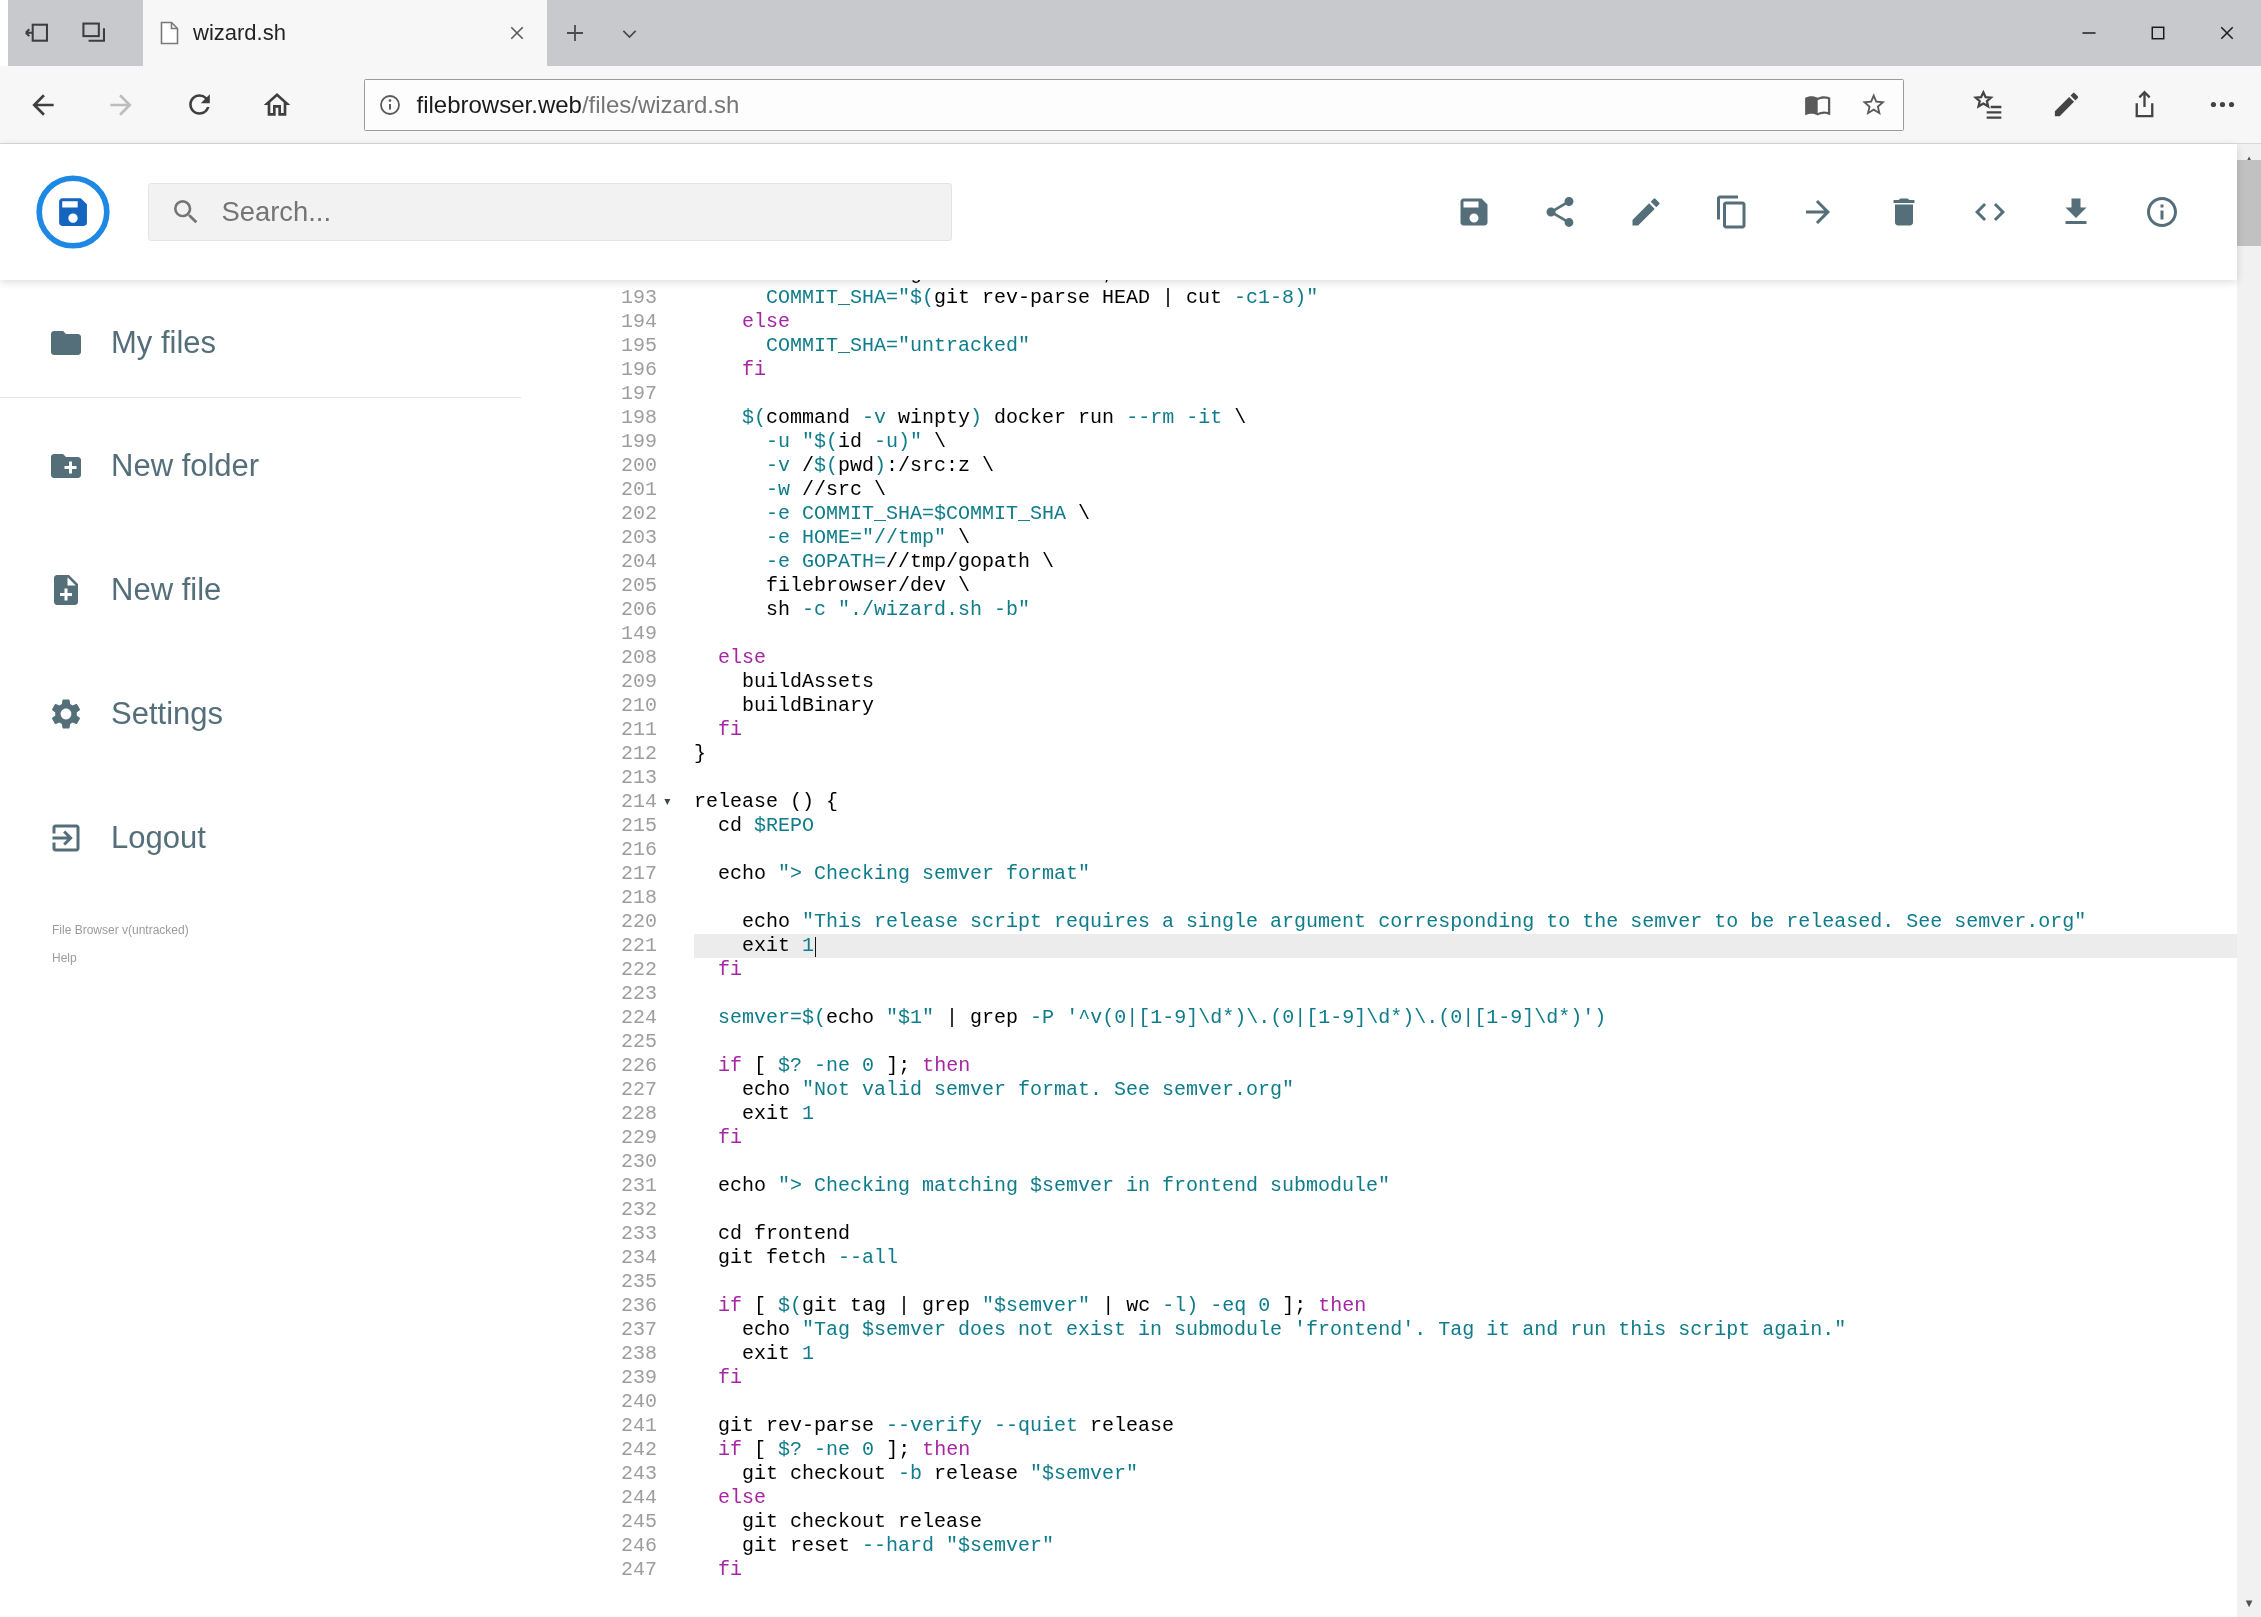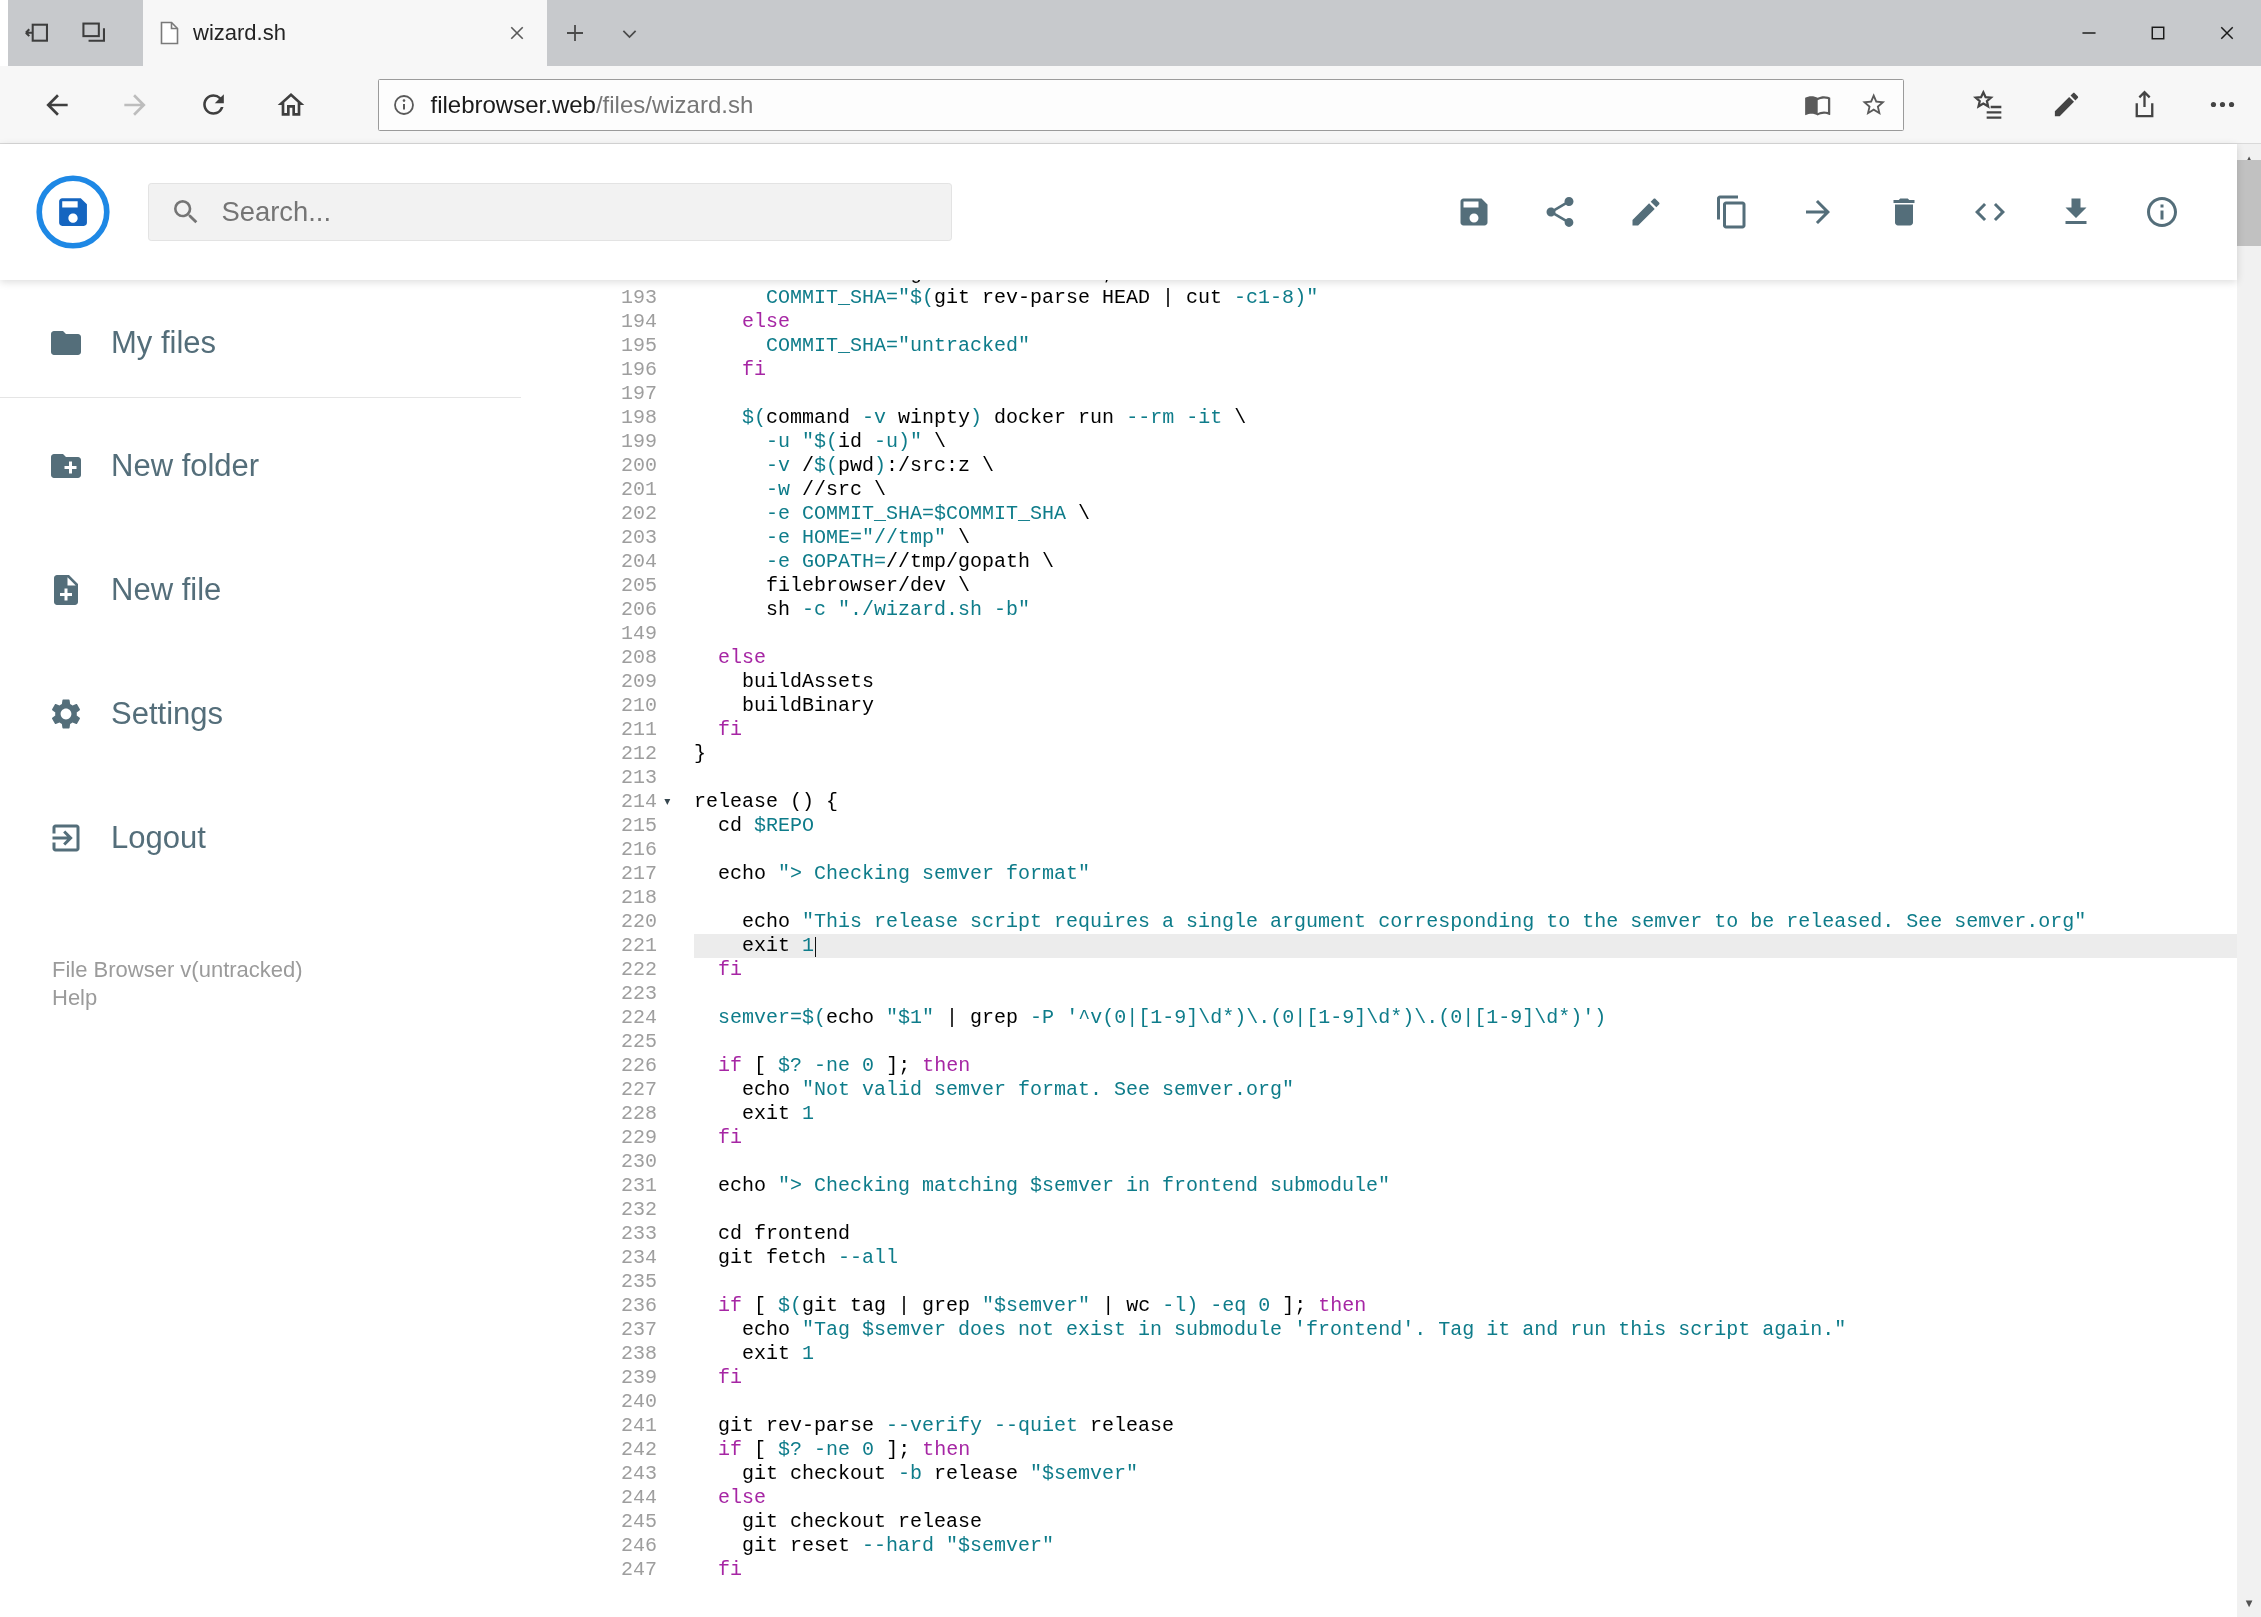--- a/index.html
+++ b/index.html
@@ -12,21 +12,21 @@
   .tabbar{position:absolute;top:0;left:8px;right:0;height:66px;background:#c7c9cc;display:flex;align-items:stretch}
   .tbtn{width:57px;display:flex;align-items:center;justify-content:center;color:#3d3d3d}
   .tab{width:404px;margin-left:21px;background:#f7f7f7;display:flex;align-items:center;padding:0 14.5px 0 16px;gap:13px}
   .tab-title{font-size:22px;color:#242424;flex:1;text-align:left;white-space:nowrap;overflow:hidden}
   .tab-close{width:32px;height:32px;display:flex;align-items:center;justify-content:center;color:#5a5a5a}
   .newtab,.tabchev{width:55px;display:flex;align-items:center;justify-content:center;color:#4a4a4a}
   .tab-spacer{flex:1}
   .wbtn{width:69px;display:flex;align-items:center;justify-content:center;color:#1a1a1a}
 
   
-  .navbar{position:absolute;top:66px;left:0;right:0;height:78px;background:#f7f7f7;border-bottom:0.8px solid #d9d9d9;display:flex;align-items:center;padding-left:18px}
+  .navbar{position:absolute;top:66px;left:0;right:0;height:78px;background:#f7f7f7;border-bottom:0.8px solid #d9d9d9;display:flex;align-items:center;padding-left:4px}
   .nbtn{width:78px;height:78px;display:flex;align-items:center;justify-content:center;color:#3f3f3f}
   .nbtn.disabled{color:#bdbdbd}
   .urlbox{flex:1;height:52px;margin-left:48px;margin-right:45px;background:#fdfdfd;border:0.8px solid #9b9b9b;border-radius:1.6px;display:flex;align-items:center;padding:0 8px 0 13px;gap:14.5px}
   .url-text{font-size:24px;color:#1b1b1b;white-space:nowrap;flex:1}
   .url-path{color:#767676}
   .ubtn{width:42px;height:42px;display:flex;align-items:center;justify-content:center;color:#555}
 
   
   .page{position:absolute;top:144px;left:0;right:0;bottom:0;background:#fff}
   .content{position:absolute;top:0;left:0;right:24px;bottom:0;display:flex;flex-direction:column}
@@ -47,21 +47,21 @@
   .toolbar{margin-left:auto;margin-right:32px;display:flex}
   .abtn{width:86px;height:86px;display:flex;align-items:center;justify-content:center;color:#546e7a}
 
   
   .app-body{flex:1;display:flex;min-height:0}
   .sidebar{width:521px;position:relative;padding-top:22px;flex:none}
   .sb-item{height:81px;display:flex;align-items:center;padding-left:48px;gap:27px;color:#546e7a;margin-bottom:43px}
   .sb-item:first-of-type{margin-bottom:0}
   .sb-item .lbl{font-size:31px}
   .sb-divider{height:0.8px;background:#e5e5e5;margin:13.7px 0 28px 0}
-  .sb-footer{position:absolute;top:676px;left:52px;font-size:22px;line-height:28px;color:#9b9b9b}
+  .sb-footer{position:absolute;top:636px;left:52px;font-size:12px;line-height:28px;color:#9b9b9b}
   .sb-footer .help{color:#9b9b9b;text-decoration:none;display:block}
 
   
   .editor{flex:1;overflow:hidden;font-family:Liberation Mono, monospace;font-size:20px;line-height:24px;color:#000;min-width:0}
   .code-scroll{margin-top:-18px}
   .cl{display:flex;height:24px}
   .ln{width:136px;text-align:right;color:#9e9e9e;flex:none;white-space:pre}
   .fg{width:37px;flex:none;color:#37474f;font-size:15.3px;line-height:24px;padding-left:5.7px}
   .ct{flex:1;white-space:pre}
   .ct.active{background:#ececec}

